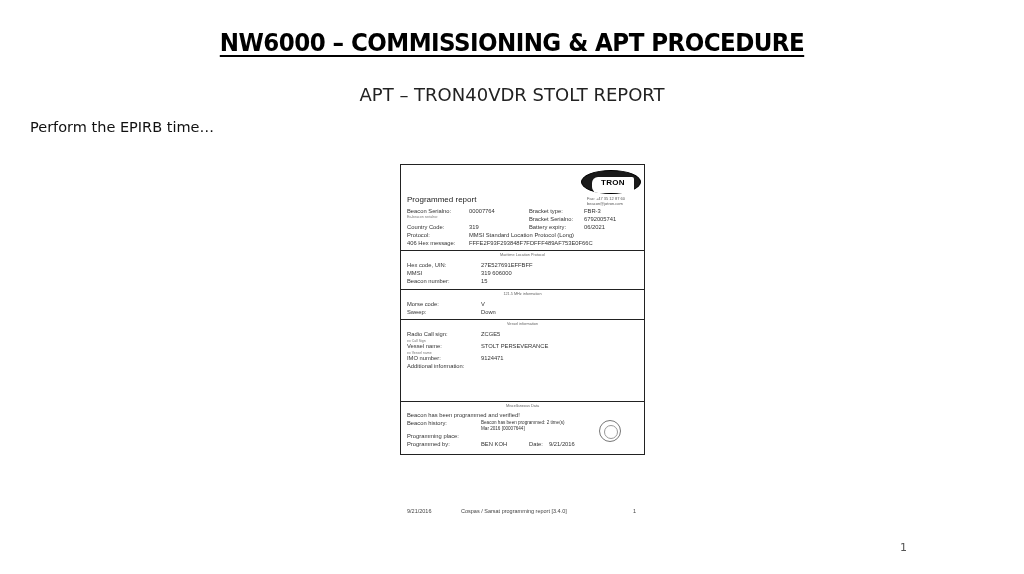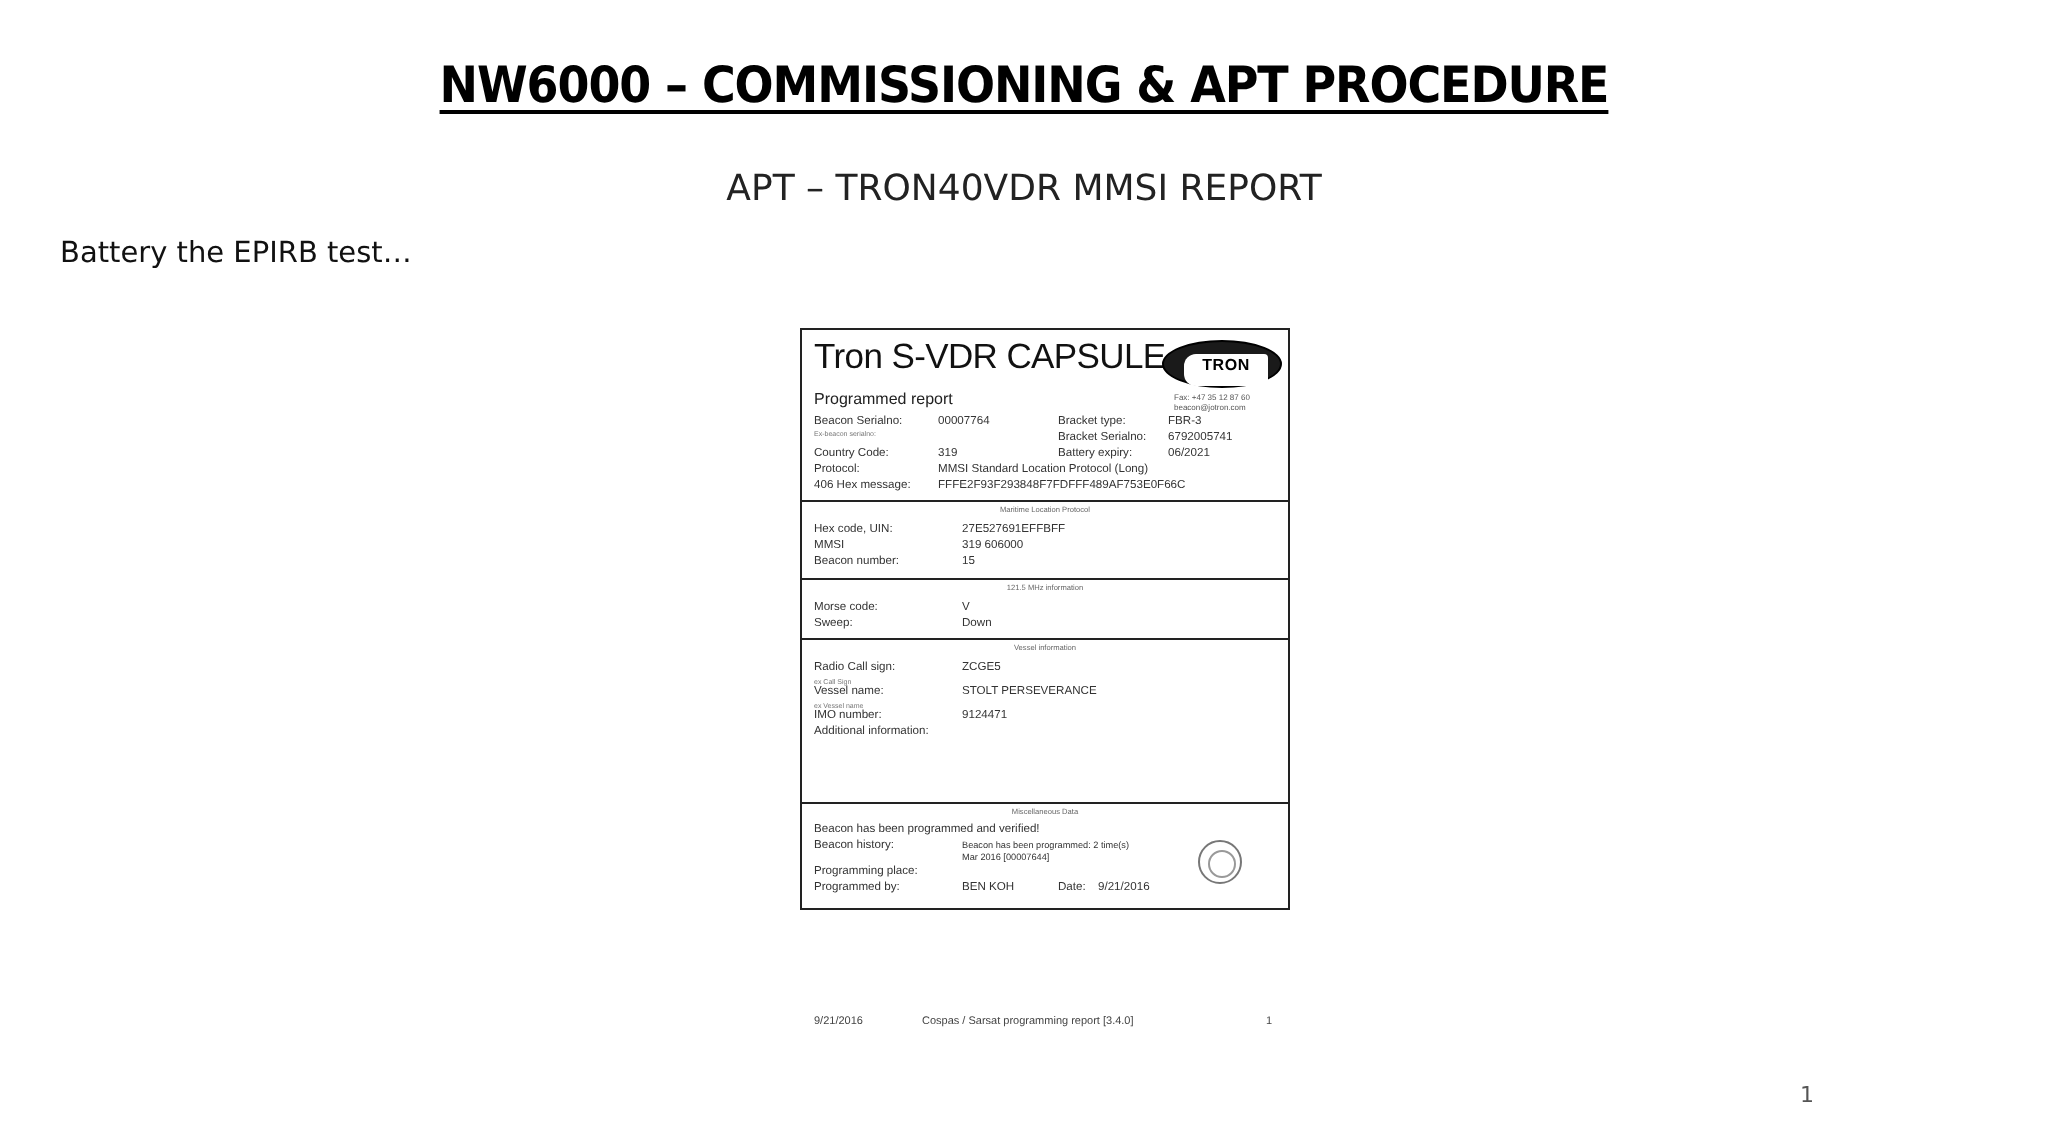--- a/index.html
+++ b/index.html
@@ -60,27 +60,26 @@
       content: ""; position: absolute; left: 4px; top: 4px; width: 12px; height: 12px; border-radius: 50%;
       border: 1px solid #999;
     }
 
     .footer-line { position: absolute; top: 508px; font-size: 5.5px; color: #444; white-space: nowrap; }
   </style>
 </head>
 <body>
 
 <div class="slide-title">NW6000 – COMMISSIONING &amp; APT PROCEDURE</div>
-<div class="slide-subtitle" style="left:0;padding-left:0;">APT – TRON40VDR MMSI REPORT</div>
-<div class="intro-text">Battery the EPIRB test…</div>
+<div class="slide-subtitle" style="left:0;padding-left:0;">APT – TRON40VDR STOLT REPORT</div>
+<div class="intro-text">Perform the EPIRB time…</div>
 
 <div class="report">
 
   <div class="sec" style="height:86px;">
-    <div class="rh-title">Tron S-VDR CAPSULE</div>
     <div class="logo">
       <div class="logo-inner">TRON</div>
     </div>
     <div class="rh-sub">Programmed report</div>
     <div class="contact">
       <div>Fax: +47 35 12 87 60</div>
       <div>beacon@jotron.com</div>
     </div>
 
     <div class="kv" style="left:6px;top:43px;">Beacon Serialno:</div>

